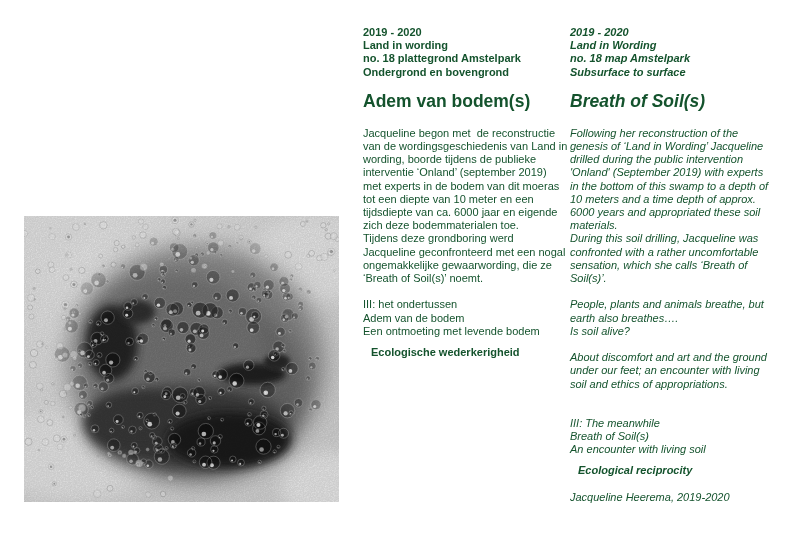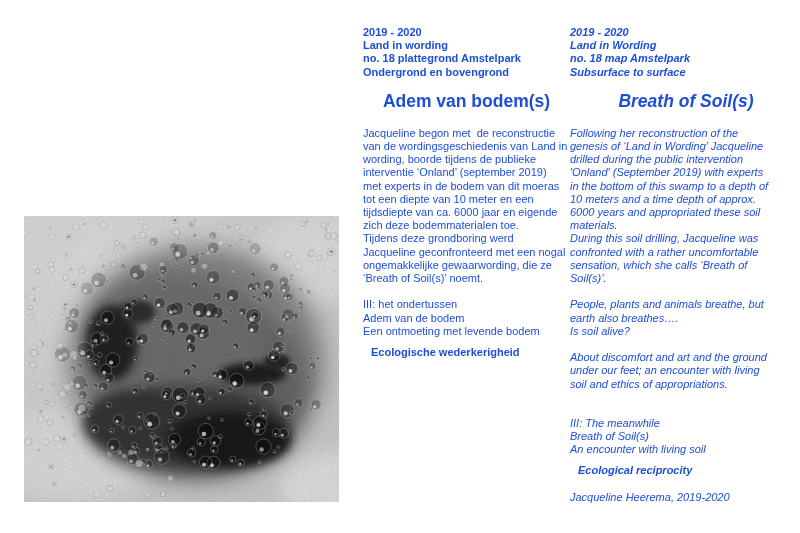--- a/index.html
+++ b/index.html
@@ -1,25 +1,25 @@
 <!DOCTYPE html>
 <html><head>
 <meta charset="utf-8">
 <style>
   html,body{margin:0;padding:0;background:#ffffff;}
   .page{
     position:relative;width:800px;height:533px;background:#ffffff;
-    font-family:"Liberation Sans",sans-serif;color:#1d4ed8;overflow:hidden;
+    font-family:"Liberation Sans",sans-serif;color:#14532d;overflow:hidden;
   }
   .photo{position:absolute;left:24px;top:216px;width:315px;height:286px;display:block;}
   .col{position:absolute;top:26px;font-size:11px;line-height:13.2px;}
   .col-nl{left:363px;width:207px;}
   .col-en{left:570px;width:232px;font-style:italic;}
   .meta{font-weight:bold;white-space:pre;margin:0;}
-  .doc-title{font-size:17.5px;font-weight:bold;margin:12px 0 16px 0;line-height:20px;text-align:center;}
+  .doc-title{font-size:17.5px;font-weight:bold;margin:12px 0 16px 0;line-height:20px;}
   p.body{white-space:pre;margin:0 0 13.2px 0;}
   p.gap-xl{margin-bottom:26px;}
   p.nogap{margin-bottom:0;}
   .bold-line{font-weight:bold;white-space:pre;margin:8px;}
   .signature{margin-top:13.2px;white-space:pre;}
 </style>
 </head>
 <body>
 
 <div class="page">

